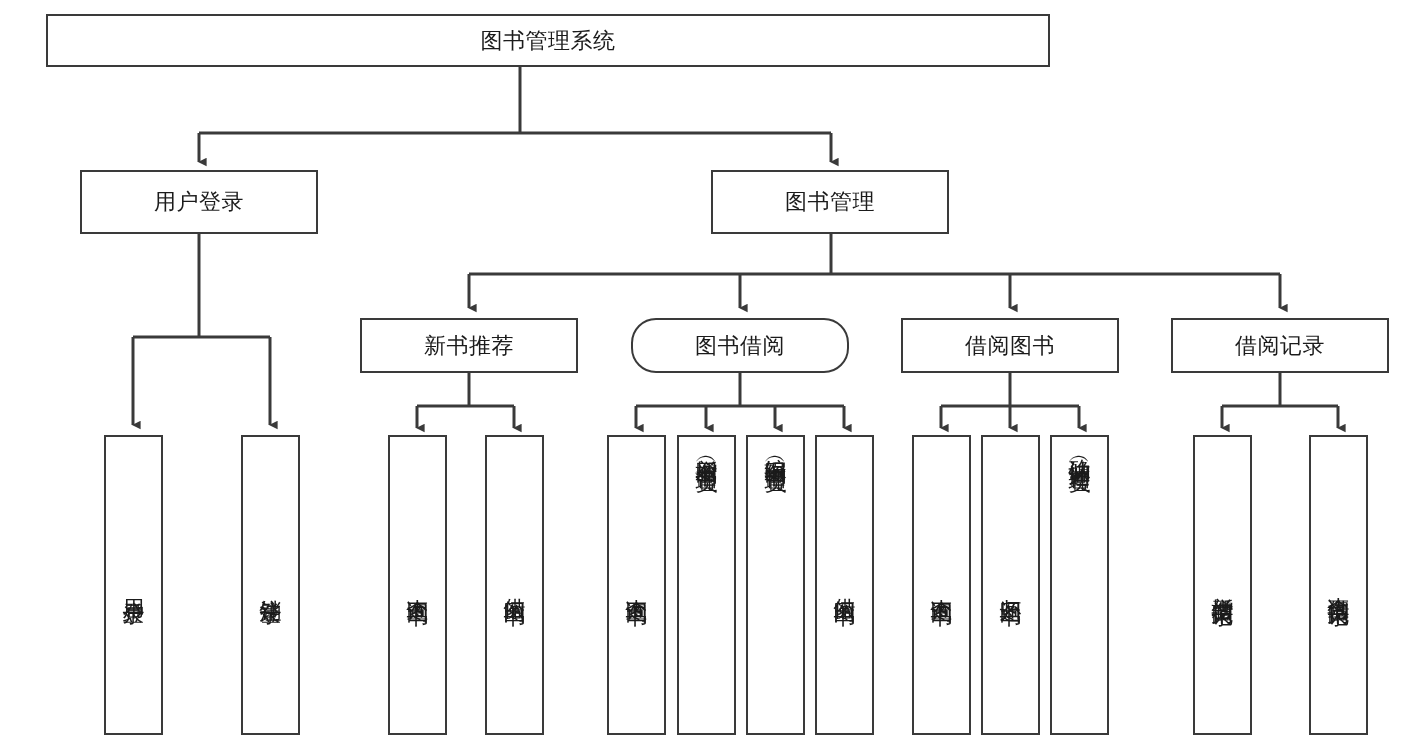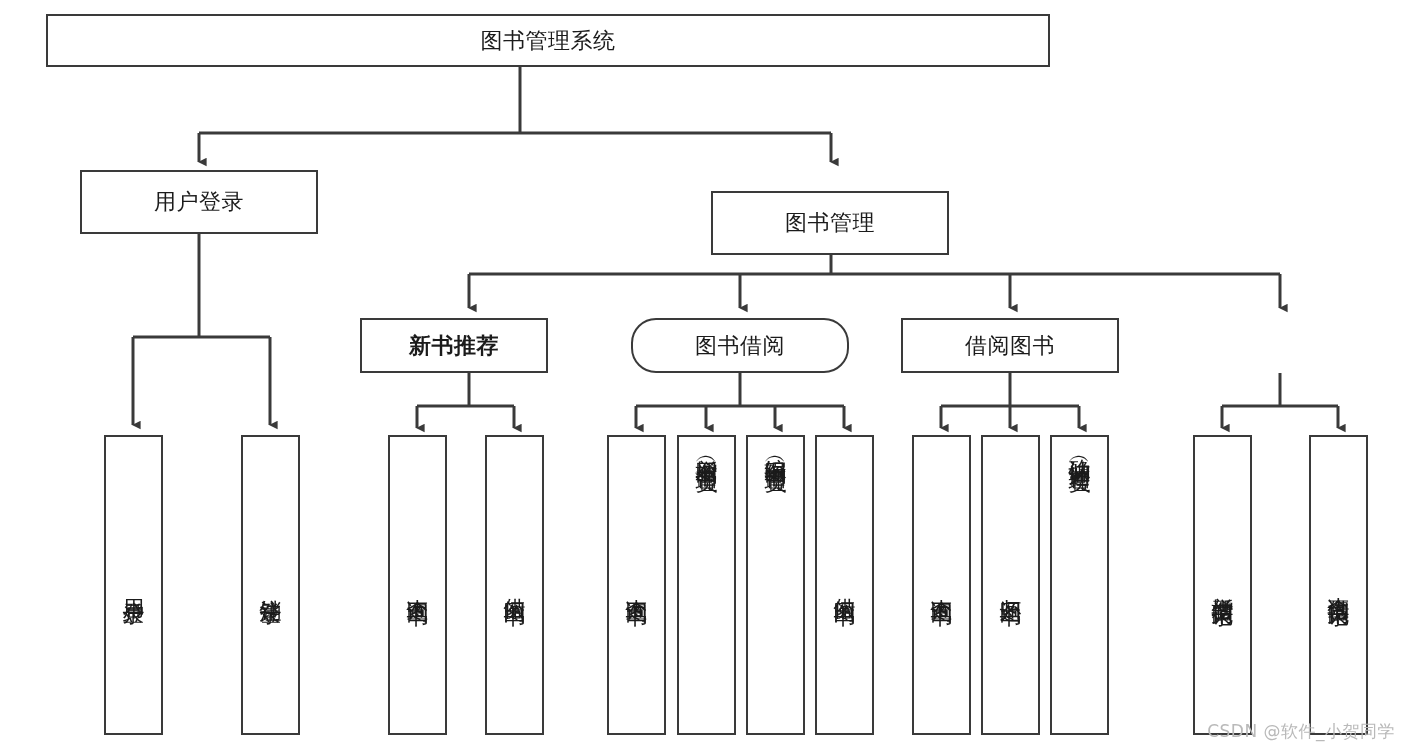--- a/index.html
+++ b/index.html
@@ -131,36 +131,39 @@
   </svg>
 
   <div class="node level-1" style="left:18px; top:14px; width:1004px; height:53px;margin-left:28px;">
     <span class="node-label">图书管理系统</span>
   </div>
 
   <div class="node level-2" style="left:80px; top:170px; width:238px; height:64px;">
     <span class="node-label">用户登录</span>
   </div>
 
-  <div class="node level-2" style="left:711px; top:170px; width:238px; height:64px;margin-top:21px;">
+  <div class="node level-2" style="left:711px; top:170px; width:238px; height:64px;">
     <span class="node-label">图书管理</span>
   </div>
 
-  <div class="node level-3" style="left:360px; top:318px; width:188px; height:55px;font-weight:bold;">
+  <div class="node level-3" style="left:360px; top:318px; width:218px; height:55px;">
     <span class="node-label">新书推荐</span>
   </div>
 
   <div class="node level-3" style="left:631px; top:318px; width:218px; height:55px;border-radius:25px;">
     <span class="node-label">图书借阅</span>
   </div>
 
   <div class="node level-3" style="left:901px; top:318px; width:218px; height:55px;">
     <span class="node-label">借阅图书</span>
   </div>
 
+  <div class="node level-3" style="left:1171px; top:318px; width:218px; height:55px;">
+    <span class="node-label">借阅记录</span>
+  </div>
 
   <div class="node leaf mid-text" style="left:104px; top:435px; width:59px; height:300px;">
     <span class="node-label">用户登录</span>
   </div>
 
   <div class="node leaf mid-text" style="left:241px; top:435px; width:59px; height:300px;">
     <span class="node-label">注销登录</span>
   </div>
 
   <div class="node leaf mid-text" style="left:388px; top:435px; width:59px; height:300px;">
@@ -200,15 +203,14 @@
   </div>
 
   <div class="node leaf mid-text" style="left:1193px; top:435px; width:59px; height:300px;">
     <span class="node-label">新增借阅记录</span>
   </div>
 
   <div class="node leaf mid-text" style="left:1309px; top:435px; width:59px; height:300px;">
     <span class="node-label">查询借阅记录</span>
   </div>
 
-  <div id="watermark">CSDN @软件_小贺同学</div>
 
 </div>
 
 </body></html>

